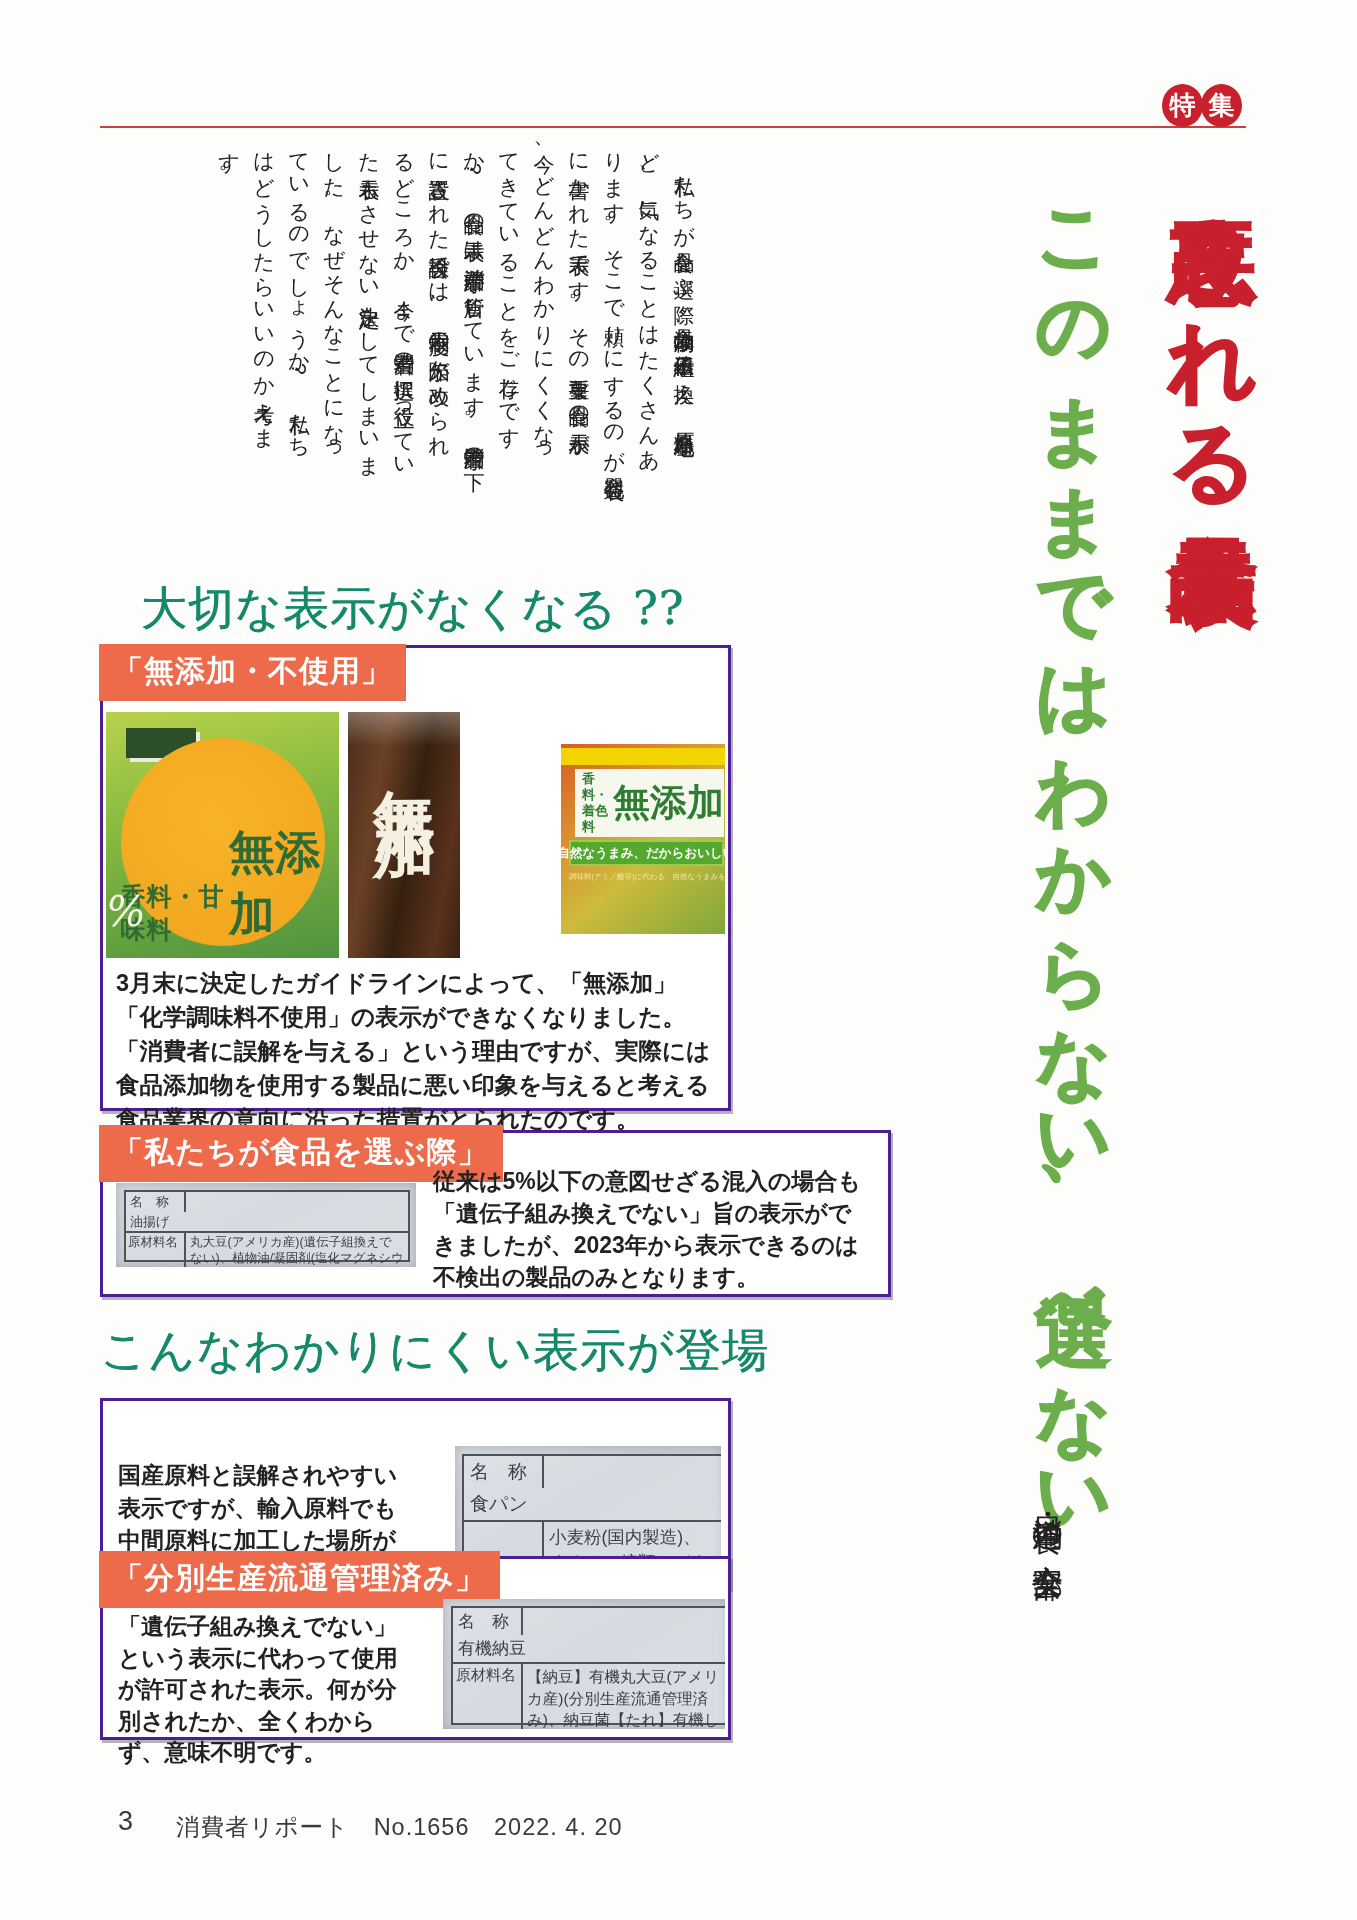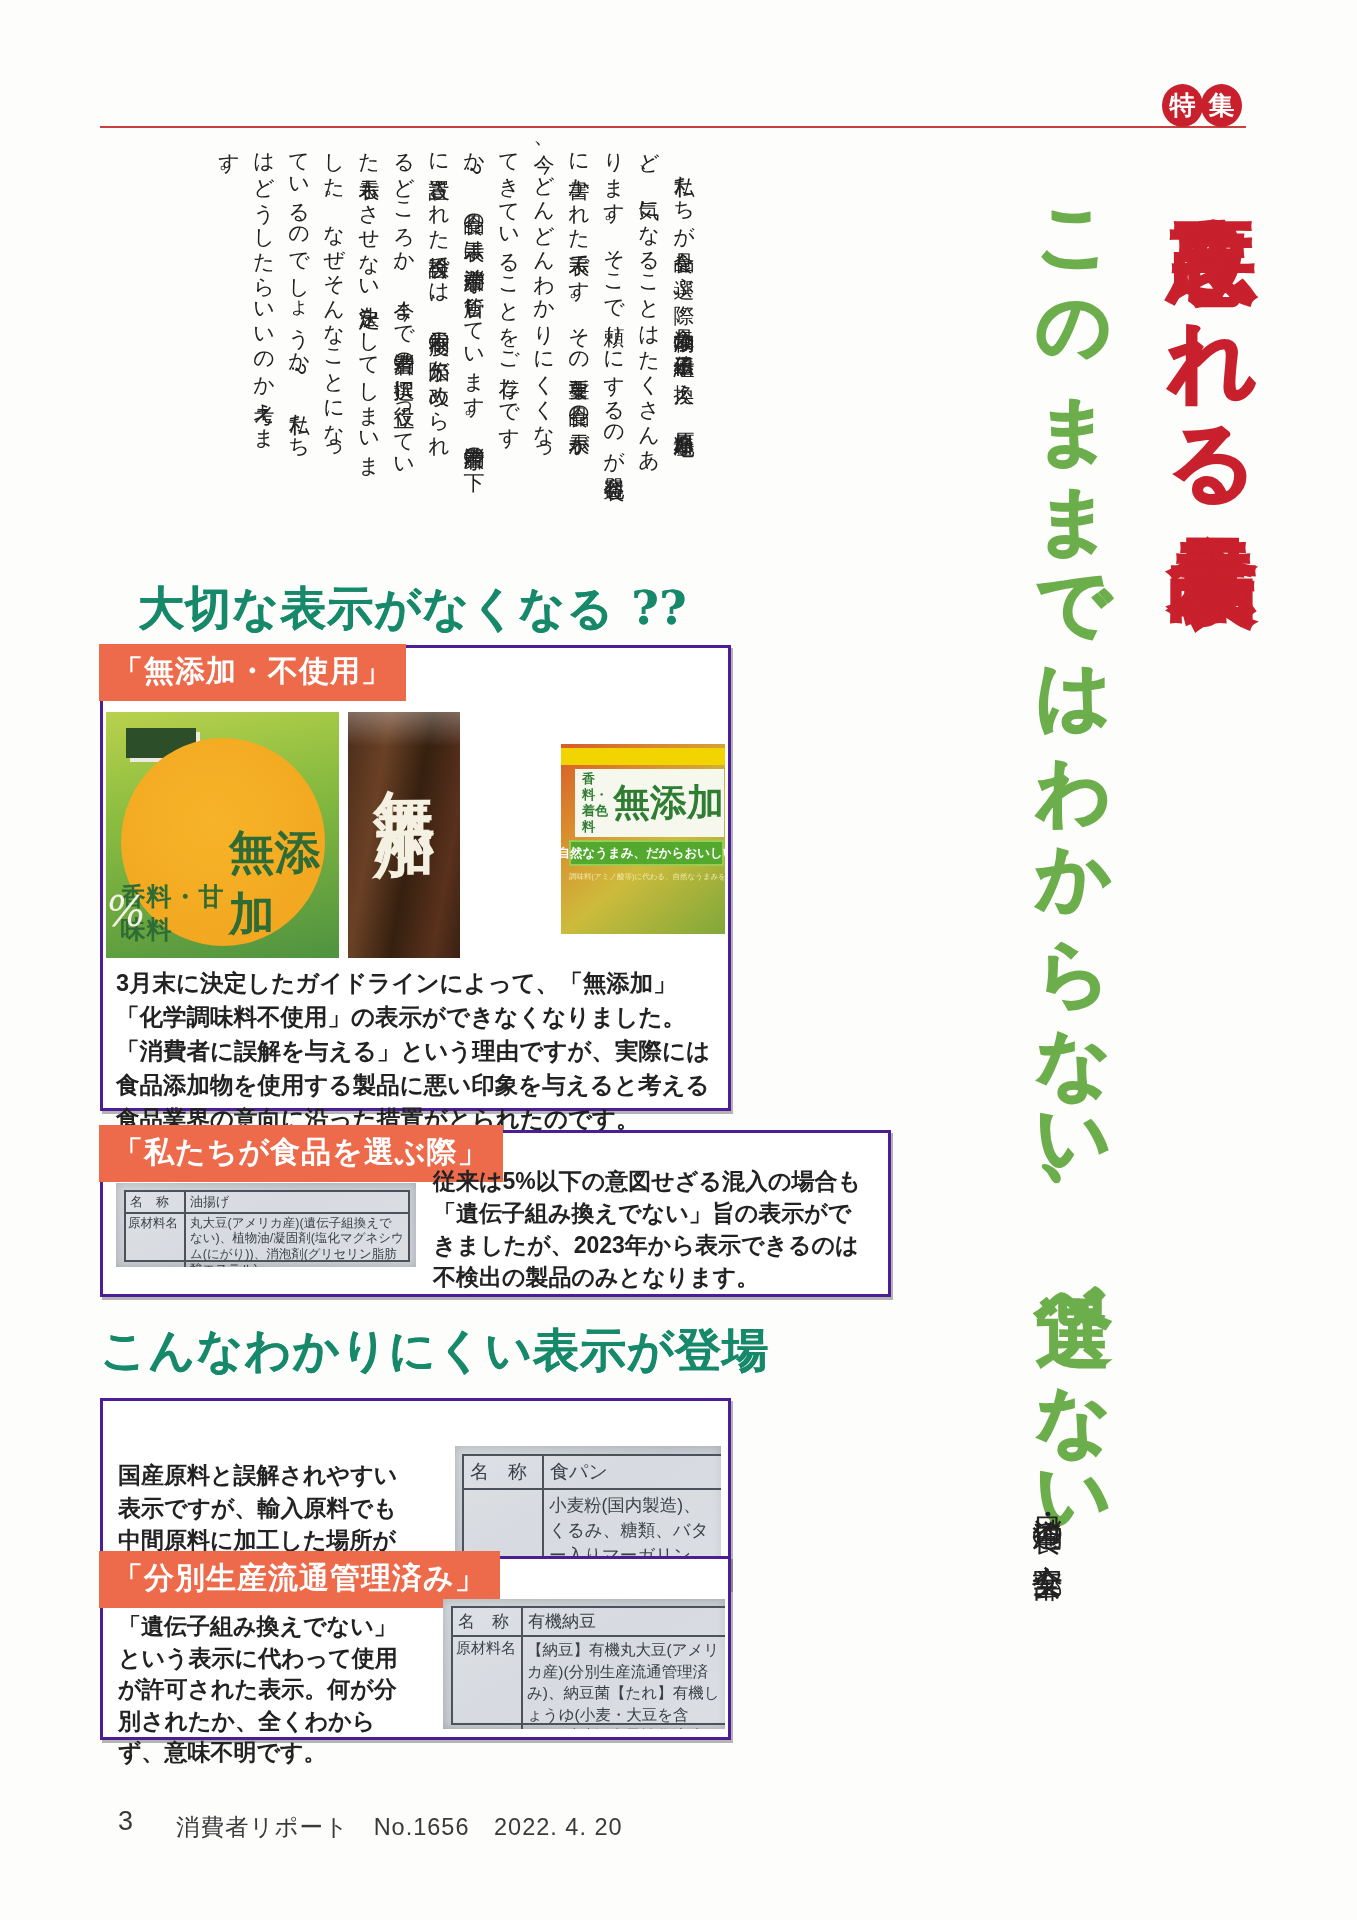--- a/index.html
+++ b/index.html
@@ -38,21 +38,21 @@
   .intro{
     left:90px;top:138px;width:612px;height:332px;
     font-size:21px;line-height:35px;color:#222;
     letter-spacing:1px;word-break:break-all;
   }
 
   
   .sec-head{
     left:100px;width:625px;text-align:center;
     font-family:"DejaVu Serif","Liberation Serif",serif;
-    font-size:46px;font-weight:700;color:#17896b;
+    font-size:46px;font-weight:400;color:#17896b;
     text-shadow:0.6px 0 #17896b;letter-spacing:1px;white-space:nowrap;
   }
   .sec-head.h1{top:578px;}
   .sec-head.h2{top:1320px;}
 
   
   .box{
     position:absolute;background:#fff;border:3px solid #4c1d95;
     box-shadow:2px 3px 0 rgba(90,90,90,.45);
   }
@@ -114,21 +114,21 @@
   }
 
   
   .photo{
     position:absolute;overflow:hidden;color:#3a3f47;
     background:linear-gradient(150deg,#d3d7dc 0%,#c6cbd1 45%,#ced2d8 100%);
     box-shadow:inset 0 0 10px rgba(0,0,0,.18);
   }
   .ltable{position:absolute;border:2px solid #4d525a;background:rgba(235,238,242,.45);}
   .lrow{display:flex;border-top:2px solid #4d525a;}
-  .lrow:first-child{border-top:none;}
+  .lrow:first-child{border-top:none;flex-direction:column;}
   .lh{flex:0 0 auto;border-right:2px solid #4d525a;display:flex;align-items:flex-start;
       justify-content:space-between;box-sizing:border-box;}
   .lv{flex:1 1 auto;overflow:hidden;}
 
   .footer-no{left:118px;top:1806px;font-size:27px;color:#3a3a3a;}
   .footer-text{left:176px;top:1811px;font-size:23.5px;color:#3a3a3a;letter-spacing:1px;}
 </style>
 </head>
 <body>
 

